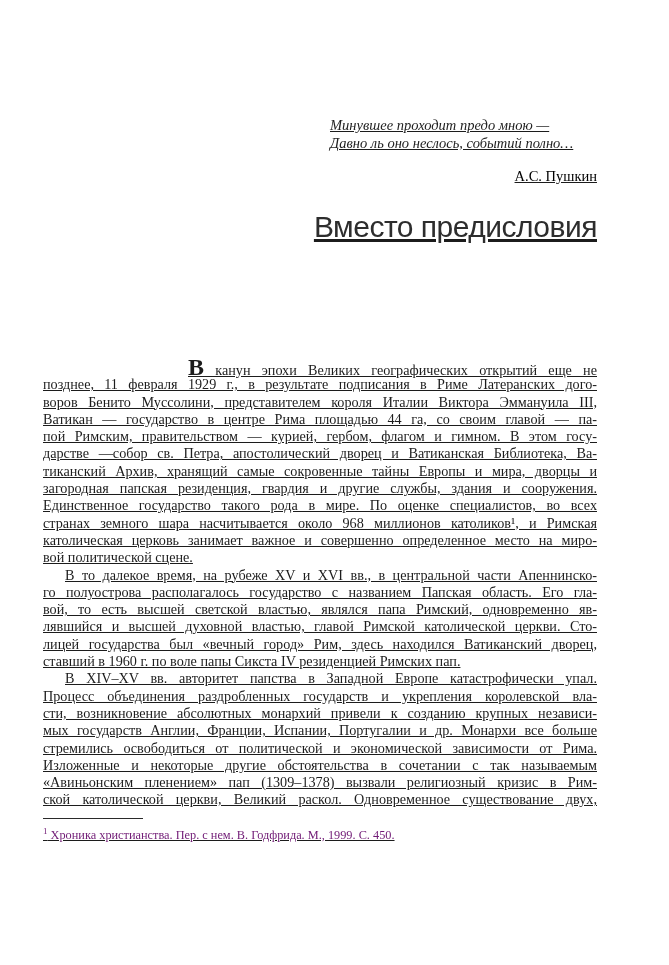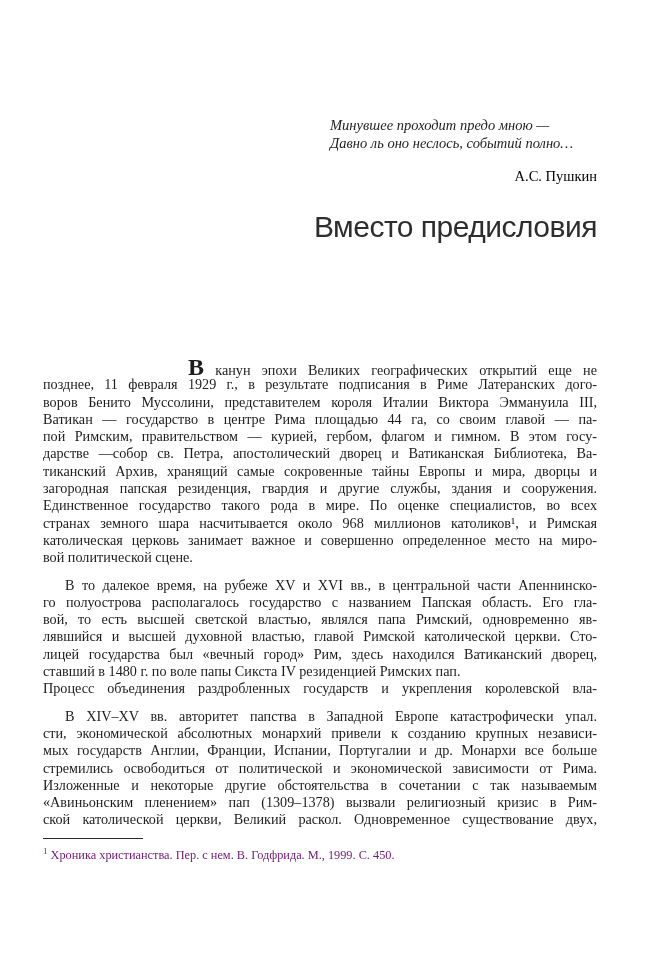--- a/index.html
+++ b/index.html
@@ -7,20 +7,21 @@
   body {
     width: 669px; height: 965px;
     font-family: "Liberation Serif", serif;
     color: #1c1c1c;
     overflow: hidden;
   }
   .page {
     width: 669px; height: 965px;
     background: #ffffff;
     position: relative;
+    text-decoration: underline;
   }
   .content {
     padding: 116px 72px 0 43px; 
   }
   
   .epigraph {
     margin-left: 287px;
     font-style: italic;
     font-size: 14.5px;
     line-height: 18px;
@@ -53,21 +54,21 @@
   .bline {
     height: 17.3px;
     text-align: justify;
     text-align-last: justify;
     -moz-text-align-last: justify;
   }
   .bline.lastline {
     text-align-last: left;
     -moz-text-align-last: left;
   }
-  .bline.indent { text-indent: 22px; margin-top: 10px; }
+  .bline.indent { text-indent: 22px; }
   .bline.bigindent { padding-left: 145px; }
   .dropcap {
     font-size: 24px;
     font-weight: bold;
     line-height: 17.3px;
   }
   
   .footnote-sep {
     margin-top: 9px;
     width: 100px;
@@ -110,24 +111,24 @@
         <div class="bline">загородная папская резиденция, гвардия и другие службы, здания и сооружения.</div>
         <div class="bline">Единственное государство такого рода в мире. По оценке специалистов, во всех</div>
         <div class="bline">странах земного шара насчитывается около 968 миллионов католиков¹, и Римская</div>
         <div class="bline">католическая церковь занимает важное и совершенно определенное место на миро-</div>
         <div class="bline lastline">вой политической сцене.</div>
         <div class="bline indent">В то далекое время, на рубеже XV и XVI вв., в центральной части Апеннинско-</div>
         <div class="bline">го полуострова располагалось государство с названием Папская область. Его гла-</div>
         <div class="bline">вой, то есть высшей светской властью, являлся папа Римский, одновременно яв-</div>
         <div class="bline">лявшийся и высшей духовной властью, главой Римской католической церкви. Сто-</div>
         <div class="bline">лицей государства был «вечный город» Рим, здесь находился Ватиканский дворец,</div>
-        <div class="bline lastline">ставший в 1480 г. по воле папы Сикста IV резиденцией Римских пап.</div>
+        <div class="bline lastline">ставший в 1960 г. по воле папы Сикста IV резиденцией Римских пап.</div>
+        <div class="bline indent">В XIV–XV вв. авторитет папства в Западной Европе катастрофически упал.</div>
         <div class="bline">Процесс объединения раздробленных государств и укрепления королевской вла-</div>
-        <div class="bline indent">В XIV–XV вв. авторитет папства в Западной Европе катастрофически упал.</div>
-        <div class="bline">сти, экономической абсолютных монархий привели к созданию крупных независи-</div>
+        <div class="bline">сти, возникновение абсолютных монархий привели к созданию крупных независи-</div>
         <div class="bline">мых государств Англии, Франции, Испании, Португалии и др. Монархи все больше</div>
         <div class="bline">стремились освободиться от политической и экономической зависимости от Рима.</div>
         <div class="bline">Изложенные и некоторые другие обстоятельства в сочетании с так называемым</div>
         <div class="bline">«Авиньонским пленением» пап (1309–1378) вызвали религиозный кризис в Рим-</div>
         <div class="bline">ской католической церкви, Великий раскол. Одновременное существование двух,</div>
       </div>
 
     <div class="footnote-sep"></div>
 
     <div class="footnote"><span class="fn-marker">1</span><span> Хроника христианства. Пер. с нем. В. Годфрида. М., 1999. С. 450.</span></div>

